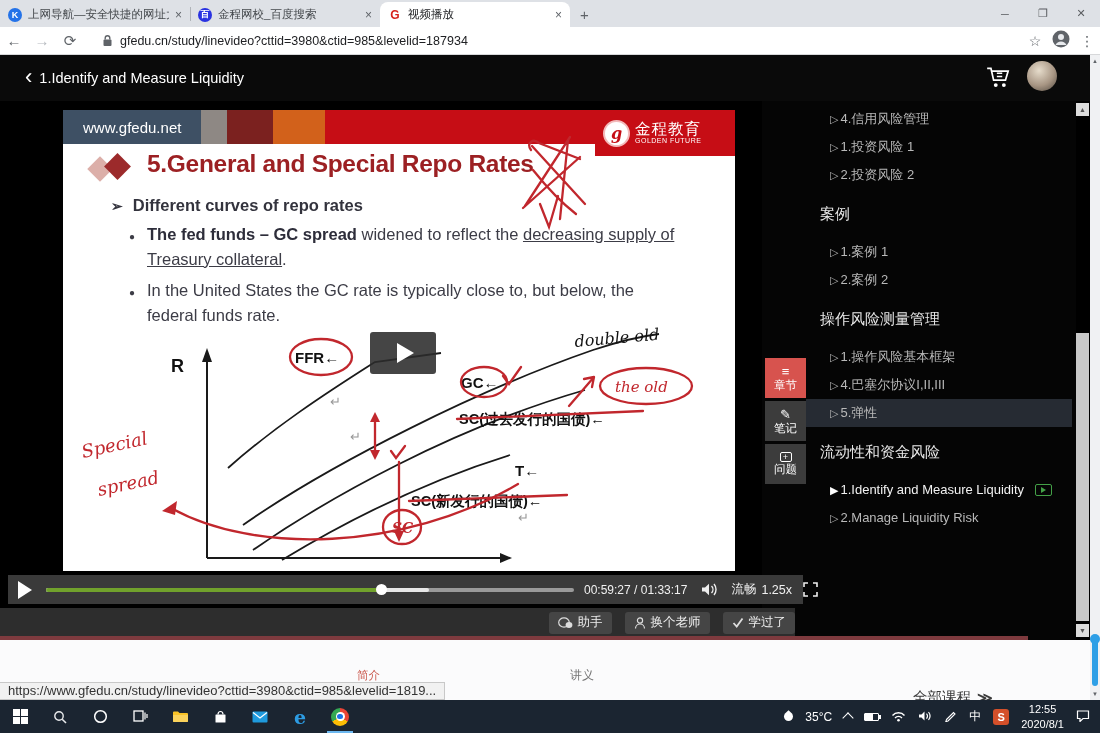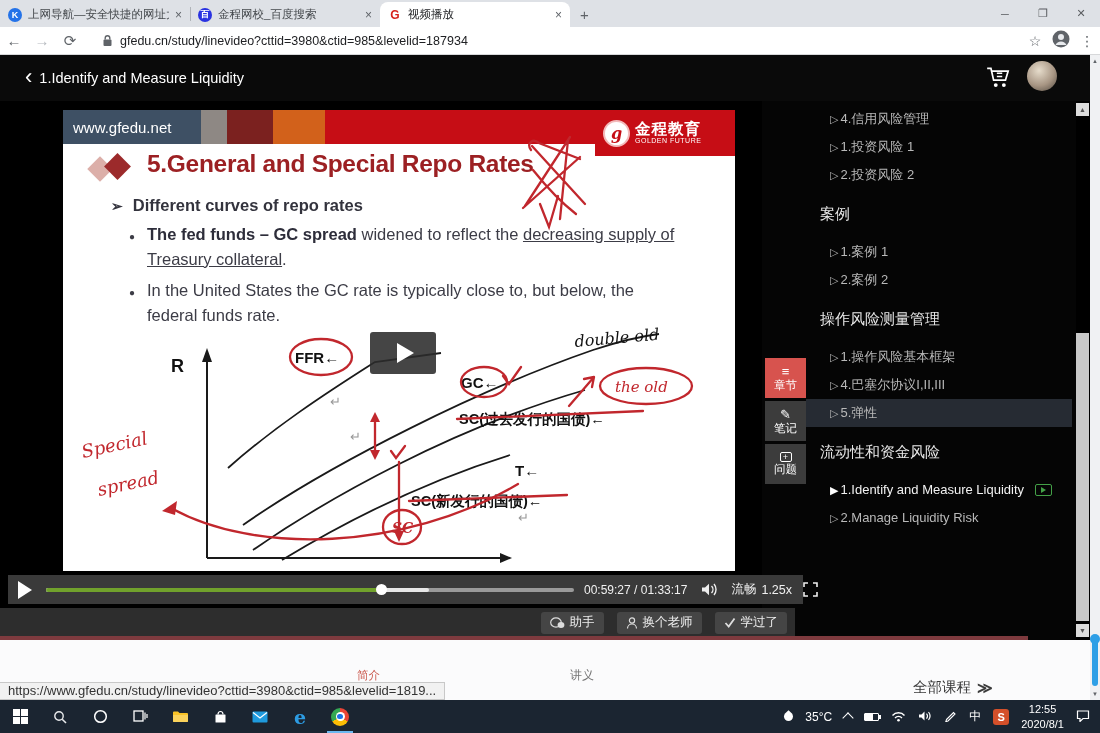--- a/index.html
+++ b/index.html
@@ -32,29 +32,29 @@
 .pheader{position:absolute;top:55px;left:0;width:1100px;height:46px;background:#0a0a0a;color:#fff;display:flex;align-items:center}
 .pheader .back{margin-left:25px;font-size:22px;line-height:1;margin-top:-3px}
 .pheader .ttl{font-size:14.5px;margin-left:7px}
 .cartbtn{position:absolute;left:985px;top:9px}
 .hdravatar{position:absolute;left:1027px;top:6px;width:30px;height:30px;border-radius:50%;background:radial-gradient(circle at 40% 32%,#e6dccb,#a89684 55%,#4d453c)}
 
 
 .videoarea{position:absolute;top:101px;left:0;width:1090px;height:539px;background:#000}
 .slide{position:absolute;left:63px;top:9px;width:672px;height:461px;background:#fff;overflow:hidden;z-index:1}
 .shead{display:flex;height:34px}
-.shead .blue{width:138px;background:#3e5064;color:#fff;font-size:15px;display:flex;align-items:center;padding-left:10px}
+.shead .blue{width:138px;background:#3e5064;color:#fff;font-size:15px;display:flex;align-items:center;padding-left:20px}
 .shead .c1{width:26px;background:#8e8884}
 .shead .c2{width:46px;background:#7b211f}
 .shead .c3{width:52px;background:#d2611b}
 .shead .c4{flex:1;background:#c60d15}
 .logobox{position:absolute;right:0;top:0;width:140px;height:46px;background:#c60d15;display:flex;align-items:center;z-index:2}
 .seal{width:27px;height:27px;border-radius:50%;background:#fff;color:#c60d15;display:flex;align-items:center;justify-content:center;font-family:"DejaVu Serif",serif;font-style:italic;font-weight:bold;font-size:16px;margin:0 5px 0 8px;border:2px solid #f3b9ba}
 .brandtxt{color:#fff;line-height:1.05}
-.brandtxt .cn{font-size:15.5px;font-weight:bold;letter-spacing:1px}
+.brandtxt .cn{font-size:15.5px;font-weight:normal;letter-spacing:1px}
 .brandtxt .en{font-size:7px;letter-spacing:.5px}
 .diamonds{position:absolute;left:26px;top:44px;width:50px;height:30px}
 .diamonds .d1{position:absolute;left:2px;top:6px;width:18px;height:18px;background:#dcafa9;transform:rotate(45deg)}
 .diamonds .d2{position:absolute;left:19px;top:3px;width:19px;height:19px;background:#9c2a2b;transform:rotate(45deg)}
 .stitle{position:absolute;left:84px;top:40px;font-size:24.5px;font-weight:bold;color:#9c2023;letter-spacing:-.3px}
 .sbullet{position:absolute;left:48px;top:86px;font-size:16.5px;font-weight:bold;color:#33333d}
 .sbullet .mk{margin-right:10px;font-size:14px}
 .spara{position:absolute;left:84px;width:592px;font-size:16.5px;line-height:24.5px;color:#3c3c46}
 .spara .dot{position:absolute;left:-18px;top:3px;font-size:10px}
 .spara b{color:#2d2d3a}
@@ -70,21 +70,21 @@
 .pbtn{width:0;height:0;border-left:14px solid #fff;border-top:9px solid transparent;border-bottom:9px solid transparent;flex:none}
 .track{position:relative;width:528px;height:4px;background:#9a9a9a;border-radius:2px;margin-left:14px;flex:none}
 .track .buf{position:absolute;left:0;top:0;height:4px;background:#e8e8e8;border-radius:2px}
 .track .played{position:absolute;left:0;top:0;height:4px;background:#71a22c;border-radius:2px}
 .track .knob{position:absolute;top:-3.5px;width:11px;height:11px;background:#fff;border-radius:50%;margin-left:-5px}
 .timetxt{color:#f0f0f0;font-size:12px;margin-left:10px;white-space:nowrap}
 .ctlicon{margin-left:14px;flex:none;display:flex;align-items:center}
 .qual{color:#f0f0f0;font-size:12.5px;margin-left:12px;white-space:nowrap}
 
 
-.actions{position:absolute;left:0;top:507px;width:795px;height:29px;background:#2d2d2d;display:flex;align-items:center;justify-content:flex-end;gap:13px;padding-right:8px;z-index:4}
+.actions{position:absolute;left:0;top:507px;width:795px;height:29px;background:#2d2d2d;display:flex;align-items:center;justify-content:flex-end;gap:13px;padding-right:0;z-index:4}
 .abtn{height:22px;background:#454545;border-radius:3px;color:#ececec;font-size:12.5px;display:flex;align-items:center;padding:0 9px;gap:5px}
 .abtn svg{flex:none}
 .redline{position:absolute;left:0;top:535px;width:1028px;height:4px;background:#7e3a3e;z-index:5}
 
 
 .sidebar{position:absolute;left:762px;top:0;width:314px;height:539px;background:#050505;color:#bbb;z-index:2;overflow:hidden;padding-top:4px}
 .sb-item{height:28px;line-height:28px;font-size:13px;padding-left:68px;color:#b9b9b9;white-space:nowrap;position:relative}
 .sb-item .mk{margin-right:2px;font-size:11px}
 .sb-head{height:28px;line-height:28px;margin:11px 0 10px 0;padding-left:58px;font-size:15px;color:#e8e8e8;white-space:nowrap}
 .sb-item.hl{background:#262b33;margin:0 4px 0 44px;padding-left:24px}
@@ -107,21 +107,21 @@
 .pgscroll{position:absolute;left:1090px;top:55px;width:10px;height:645px;background:#f0f1f3;z-index:9}
 .pgscroll .ar{position:absolute;left:0;width:10px;height:12px;color:#606469;font-size:6px;text-align:center;line-height:12px}
 .pgscroll .up{top:0}.pgscroll .dn{bottom:0}
 .pgthumb{position:absolute;left:2px;top:583px;width:6px;height:48px;background:#2e9fe6;border-radius:3px}
 .pgthumb::before{content:"";position:absolute;left:-2px;top:-4px;width:10px;height:10px;border-radius:50%;background:#2e9fe6}
 
 
 .footer{position:absolute;top:640px;left:0;width:1090px;height:60px;background:#fbfbfc}
 .ftab1{position:absolute;left:357px;top:28px;font-size:11.5px;color:#c0392b;border-bottom:2px solid #c0392b;padding-bottom:1px;opacity:.85}
 .ftab2{position:absolute;left:570px;top:27px;font-size:12px;color:#555;opacity:.8}
-.allcourses{position:absolute;left:913px;top:38px;font-size:14.5px;color:#3a3a3a;display:flex;align-items:center;gap:6px}
+.allcourses{position:absolute;left:913px;top:48px;font-size:14.5px;color:#3a3a3a;display:flex;align-items:center;gap:6px}
 .allcourses .arr{font-size:15px;font-weight:bold}
 .statusbar{position:absolute;left:0;top:42px;height:18px;background:#f1f1f1;border:1px solid #c8c8c8;border-left:none;padding:0 8px;font-size:13px;line-height:16px;color:#333;white-space:nowrap}
 
 
 .taskbar{position:absolute;top:700px;left:0;width:1100px;height:33px;background:#1b2531;display:flex;align-items:center;color:#fff}
 .tkicon{width:40px;height:33px;display:flex;align-items:center;justify-content:center;position:relative;flex:none}
 .winlogo{display:grid;grid-template-columns:7px 7px;grid-template-rows:7px 7px;gap:1px}
 .winlogo span{background:#fff}
 .chromeic{width:18px;height:18px;border-radius:50%;background:conic-gradient(#e94335 0 120deg,#fbbc04 120deg 240deg,#34a853 240deg 360deg);display:flex;align-items:center;justify-content:center}
 .chromeic .mid{width:9px;height:9px;border-radius:50%;background:#fff;display:flex;align-items:center;justify-content:center}

